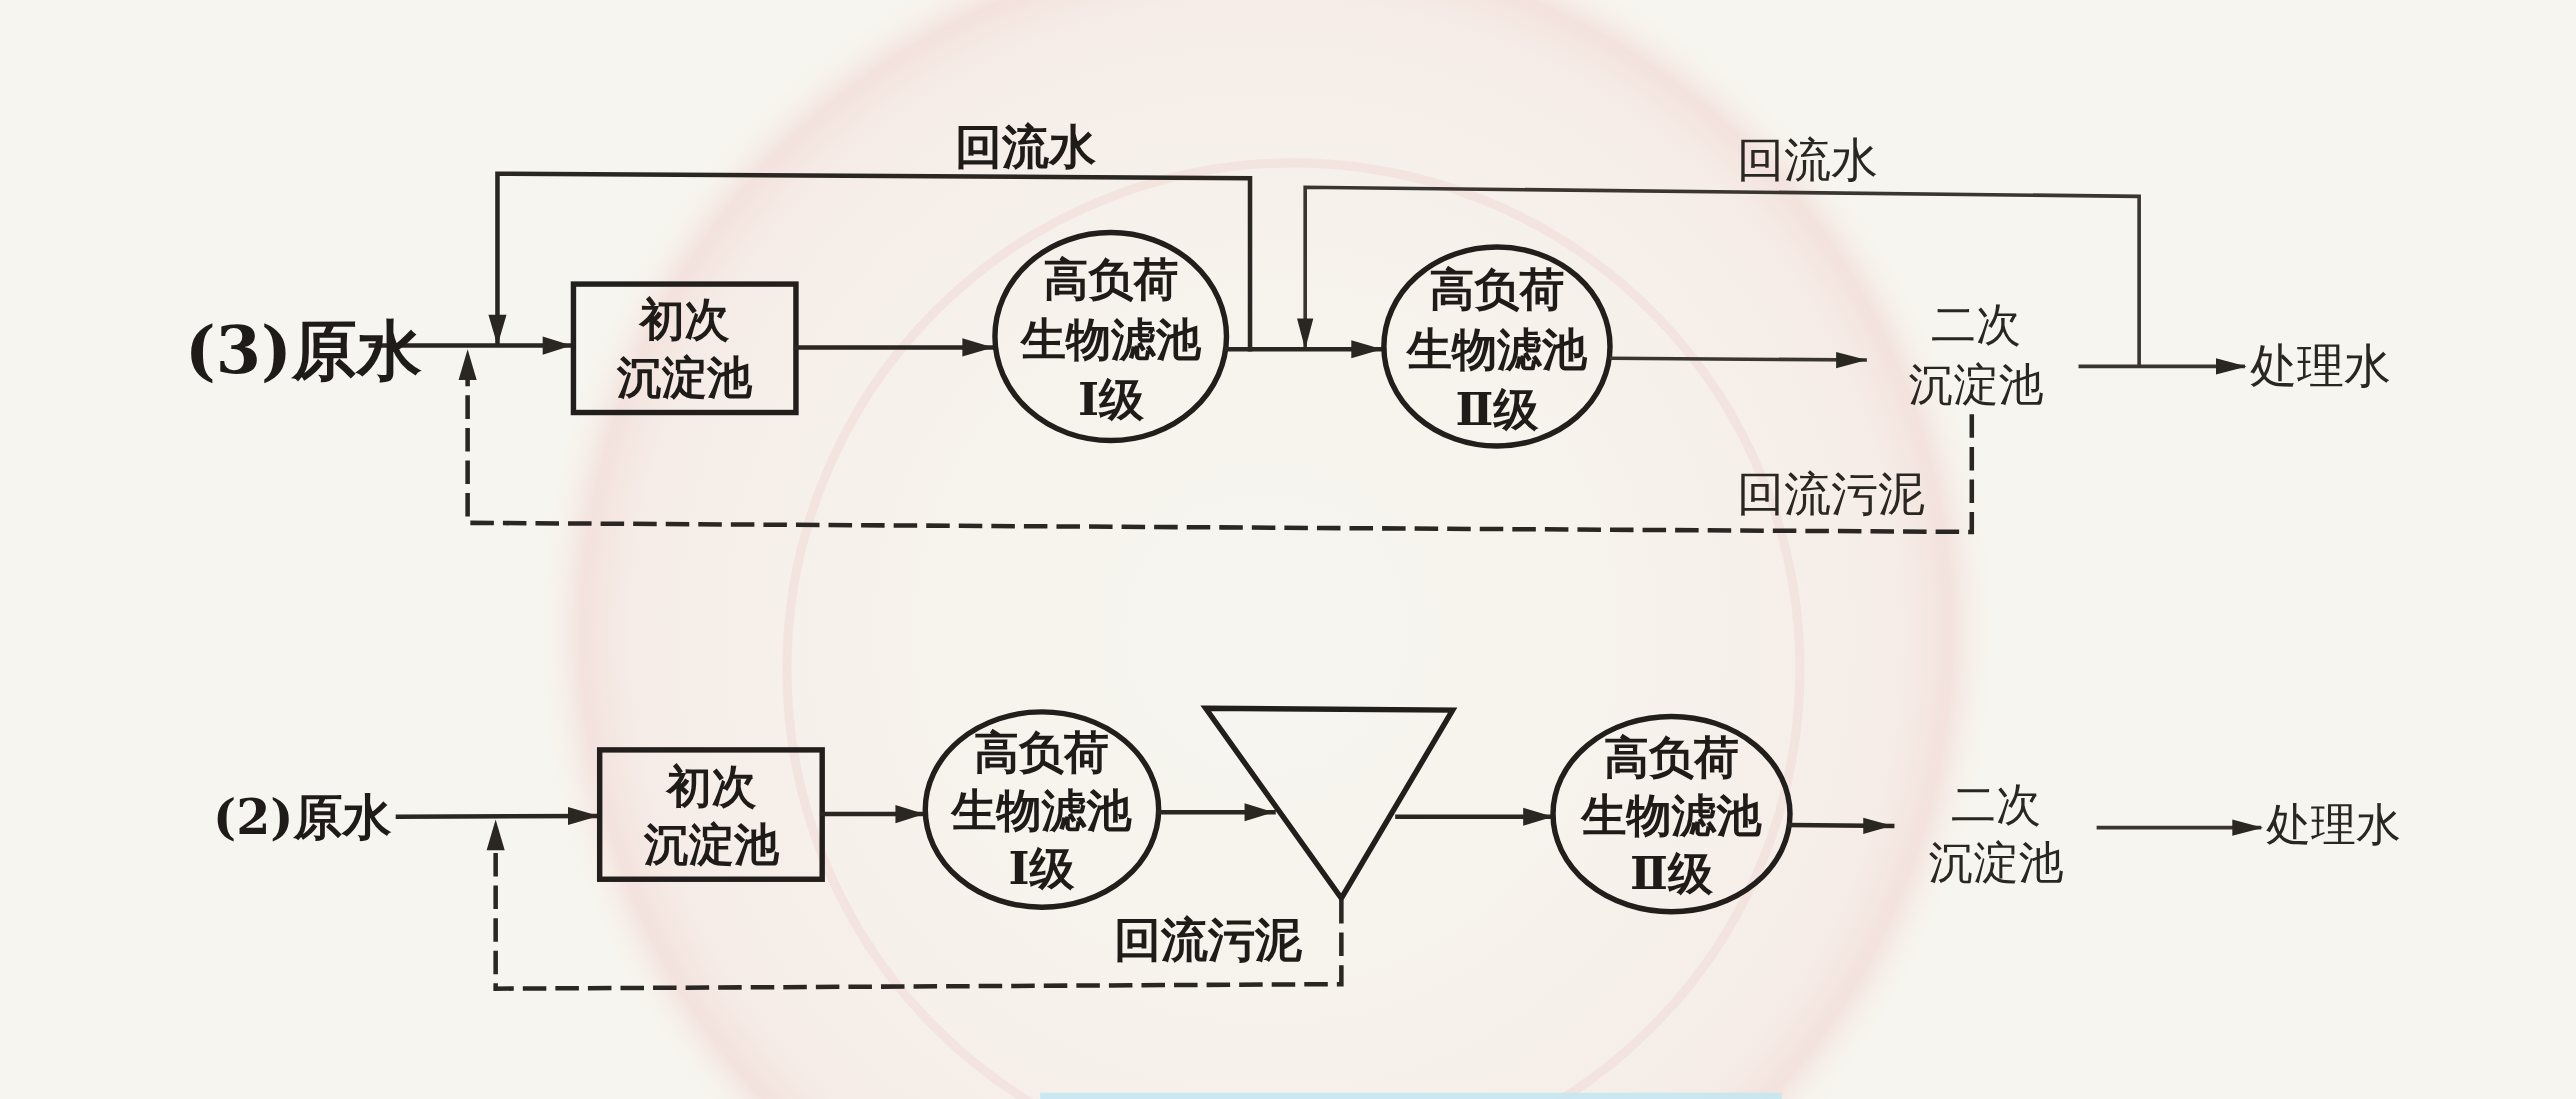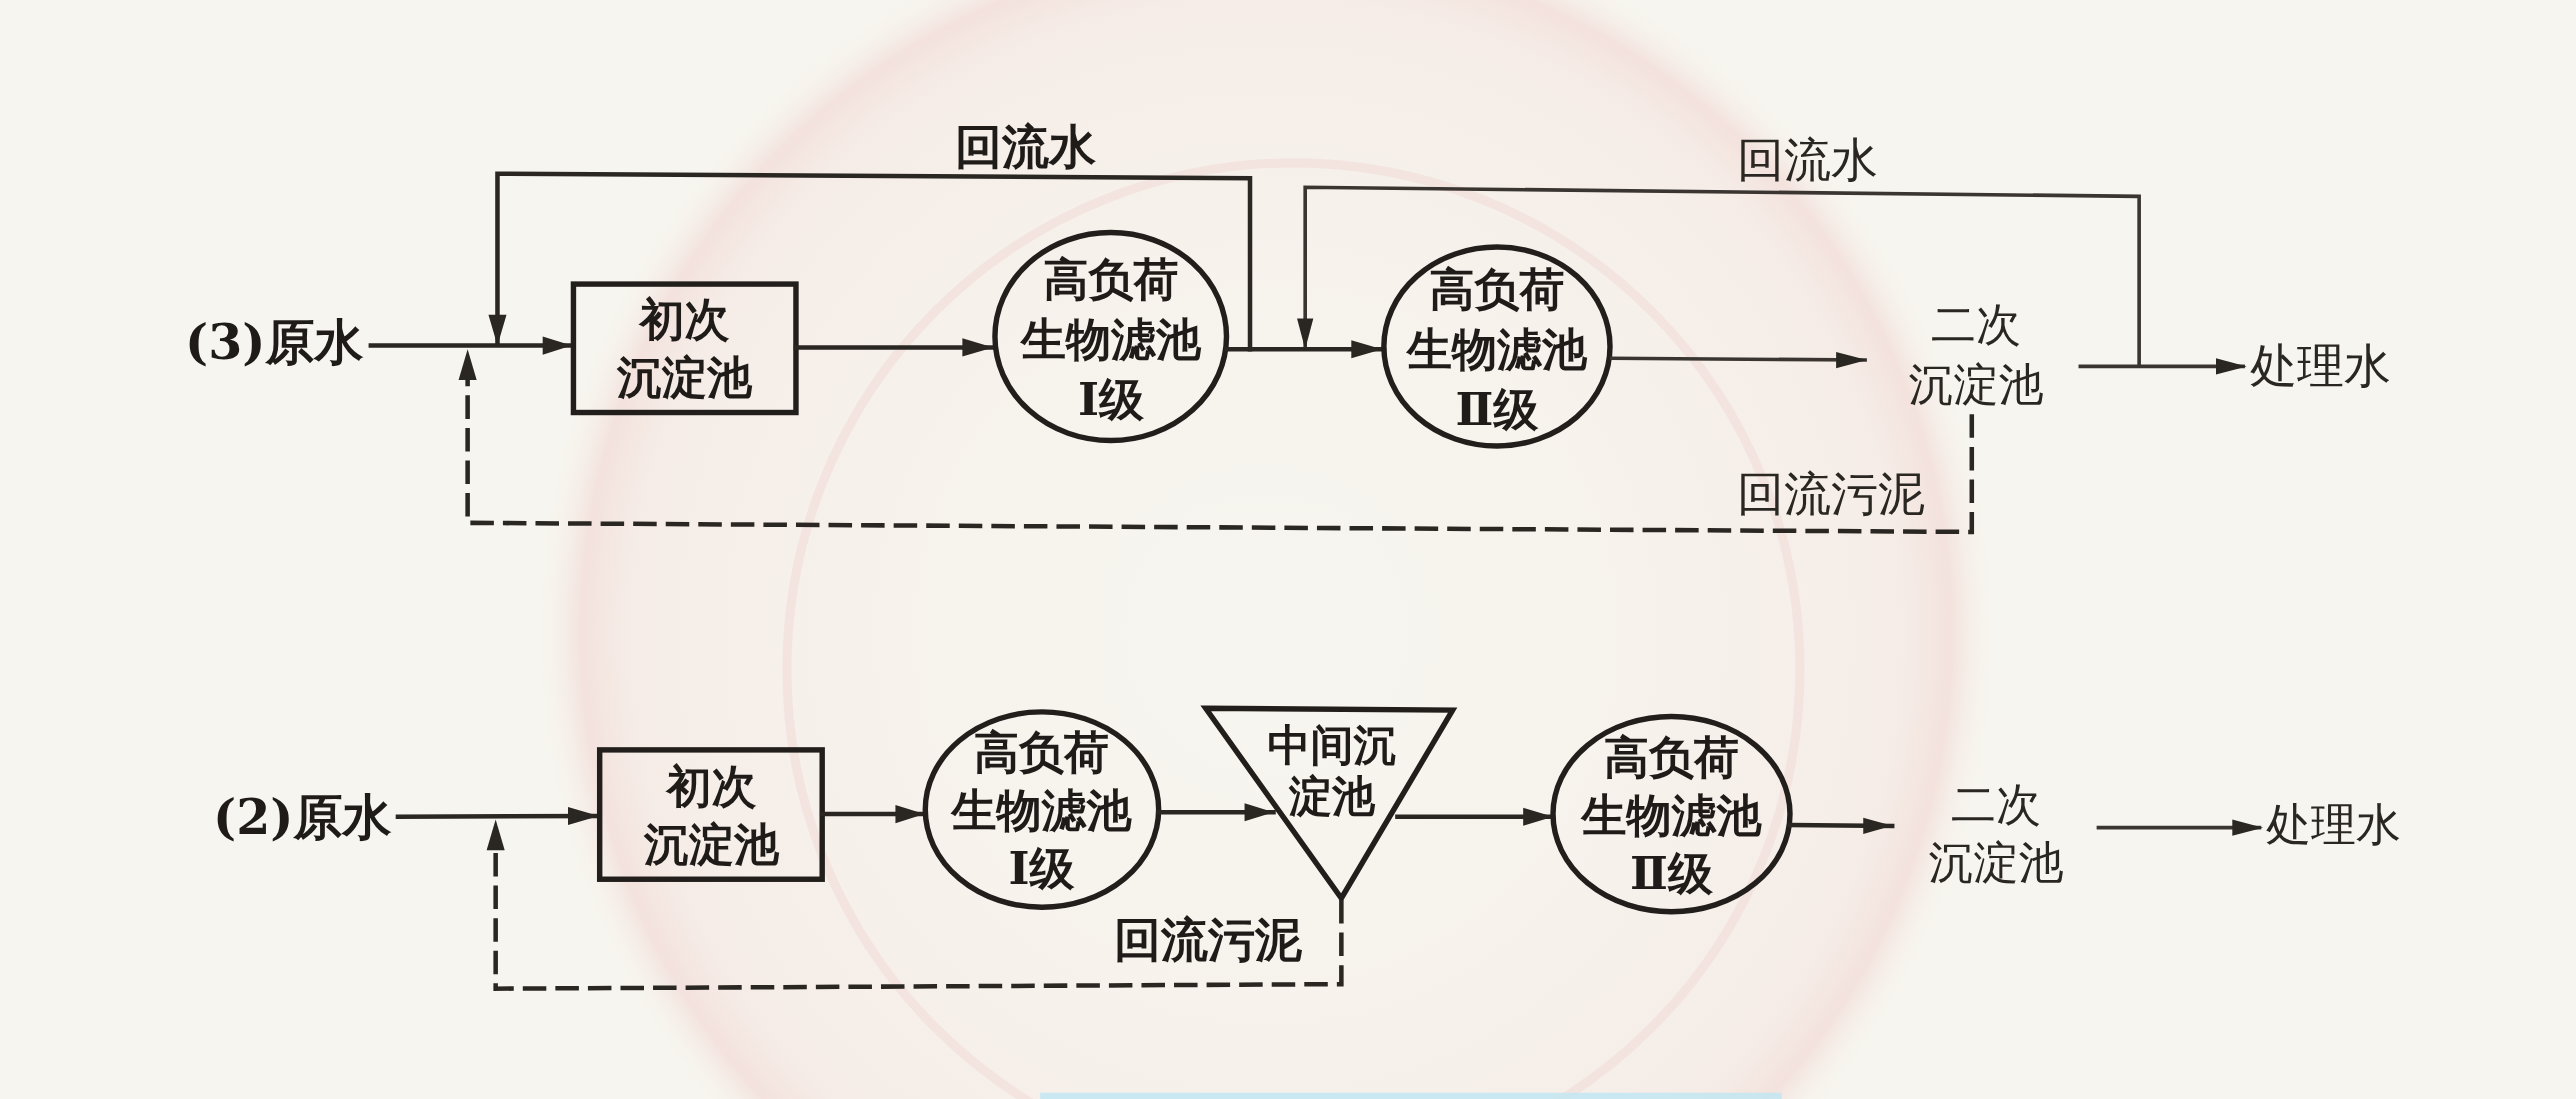--- a/index.html
+++ b/index.html
@@ -103,21 +103,21 @@
       <polygon class="arrow" points="2092,913 2060,904 2060,922"></polygon>
 
       <line class="thin" x1="2318" y1="915" x2="2500" y2="915"></line>
       <polygon class="arrow" points="2502,915 2468,906 2468,924"></polygon>
 
       <polyline class="dash" points="1483,995 1483,1088 548,1093 548,920"></polyline>
       <polygon class="arrow" points="548,906 538,940 558,940"></polygon>
     </g>
   </svg>
 
-  <div class="lbl" style="left:185px; top:318px; font-size:49px;text-align:right;">(3)原水</div>
+  <div class="lbl" style="left:185px; top:318px; font-size:65px;text-align:right;">(3)原水</div>
 
   <div class="lbl center" style="left:573px; top:291px; width:223px; font-size:45px; line-height:58px;">
     <span class="ml">初次</span>
     <span class="ml">沉淀池</span>
   </div>
 
   <div class="lbl center" style="left:995px; top:250px; width:232px; font-size:45px; line-height:60px;">
     <span class="ml">高负荷</span>
     <span class="ml">生物滤池</span>
     <span class="ml">Ⅰ级</span>
@@ -145,24 +145,20 @@
     <span class="ml">初次</span>
     <span class="ml">沉淀池</span>
   </div>
 
   <div class="lbl center" style="left:925px; top:724px; width:233px; font-size:45px; line-height:58px;">
     <span class="ml">高负荷</span>
     <span class="ml">生物滤池</span>
     <span class="ml">Ⅰ级</span>
   </div>
 
-  <div class="lbl center" style="left:1253px; top:720px; width:158px; font-size:43px; line-height:51px;">
-    <span class="ml">中间沉</span>
-    <span class="ml">淀池</span>
-  </div>
 
   <div class="lbl center" style="left:1553px; top:729px; width:237px; font-size:45px; line-height:58px;">
     <span class="ml">高负荷</span>
     <span class="ml">生物滤池</span>
     <span class="ml">Ⅱ级</span>
   </div>
 
   <div class="lbl light center" style="left:1910px; top:776px; width:172px; font-size:45px; line-height:58px;">
     <span class="ml">二次</span>
     <span class="ml">沉淀池</span>

